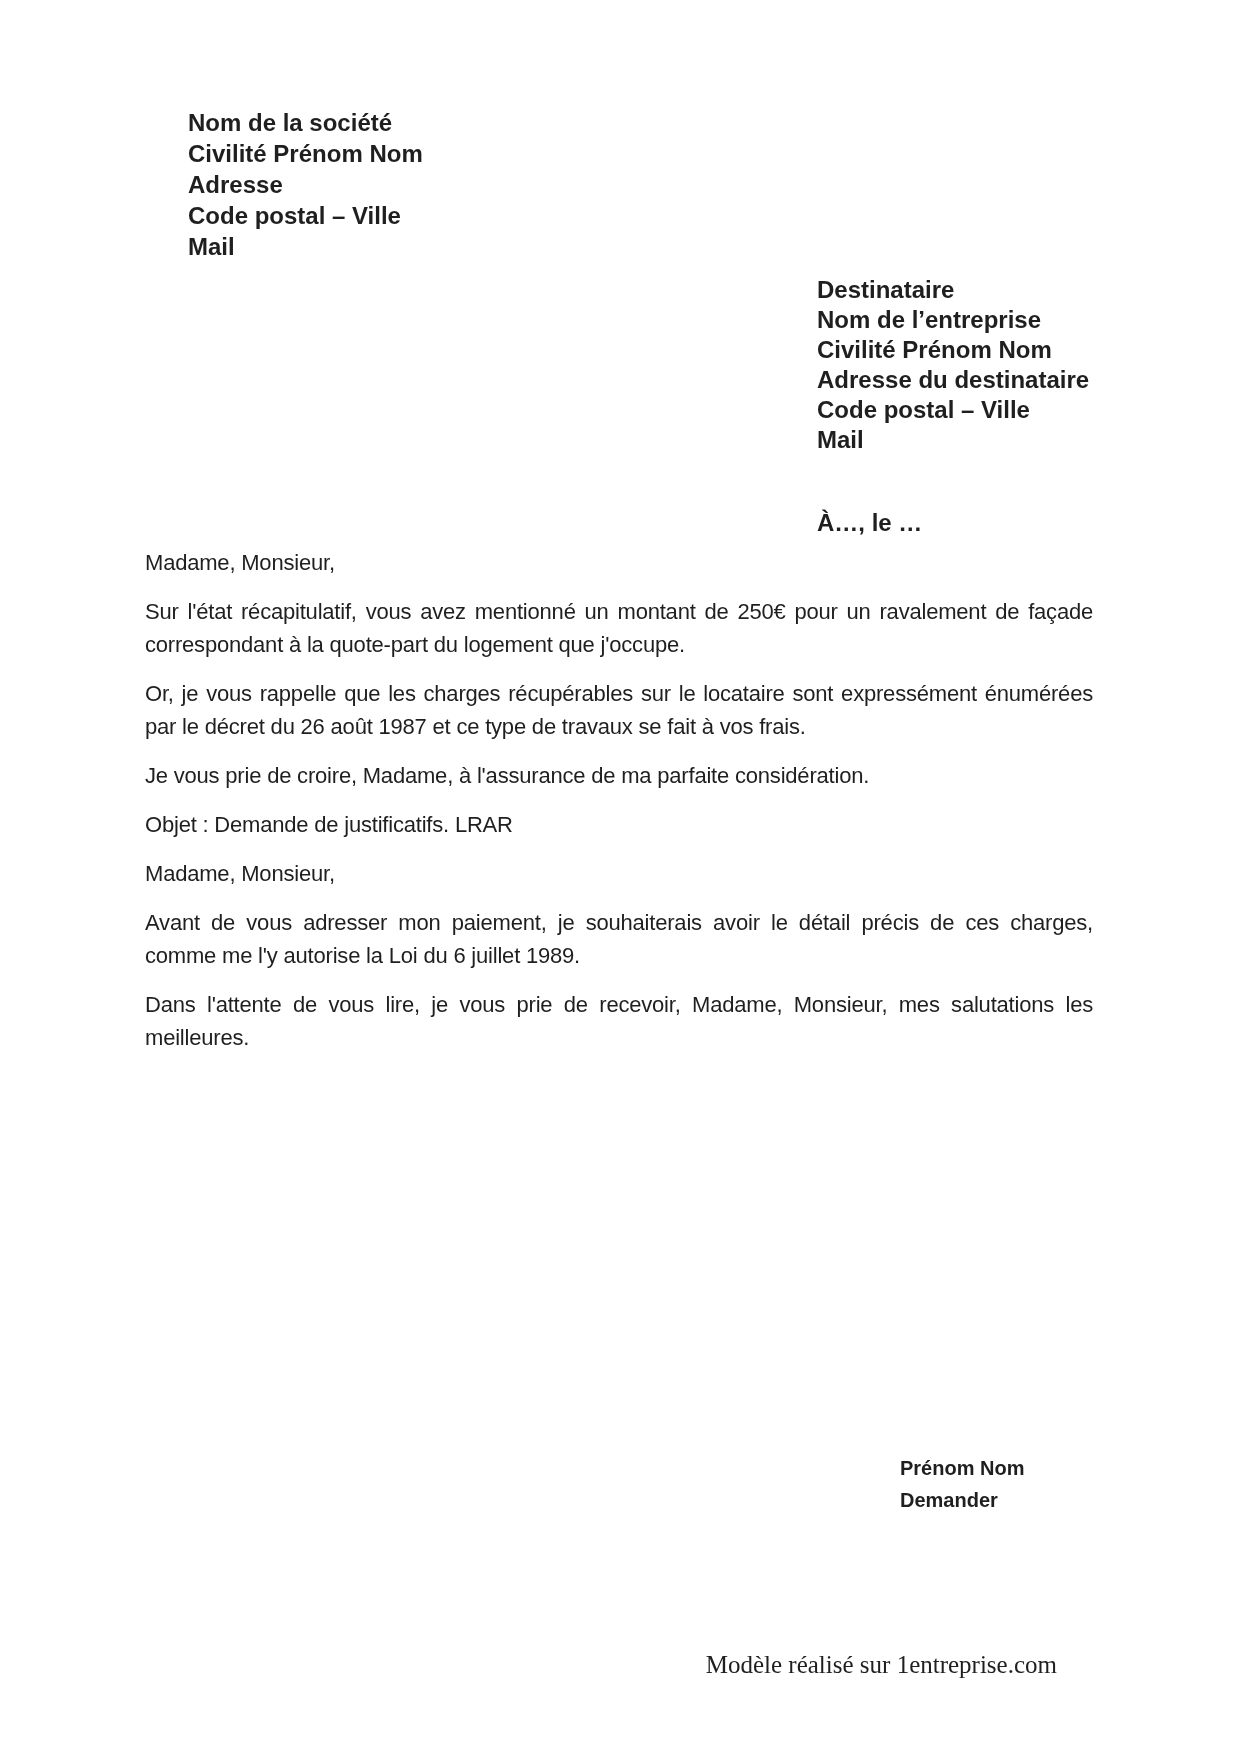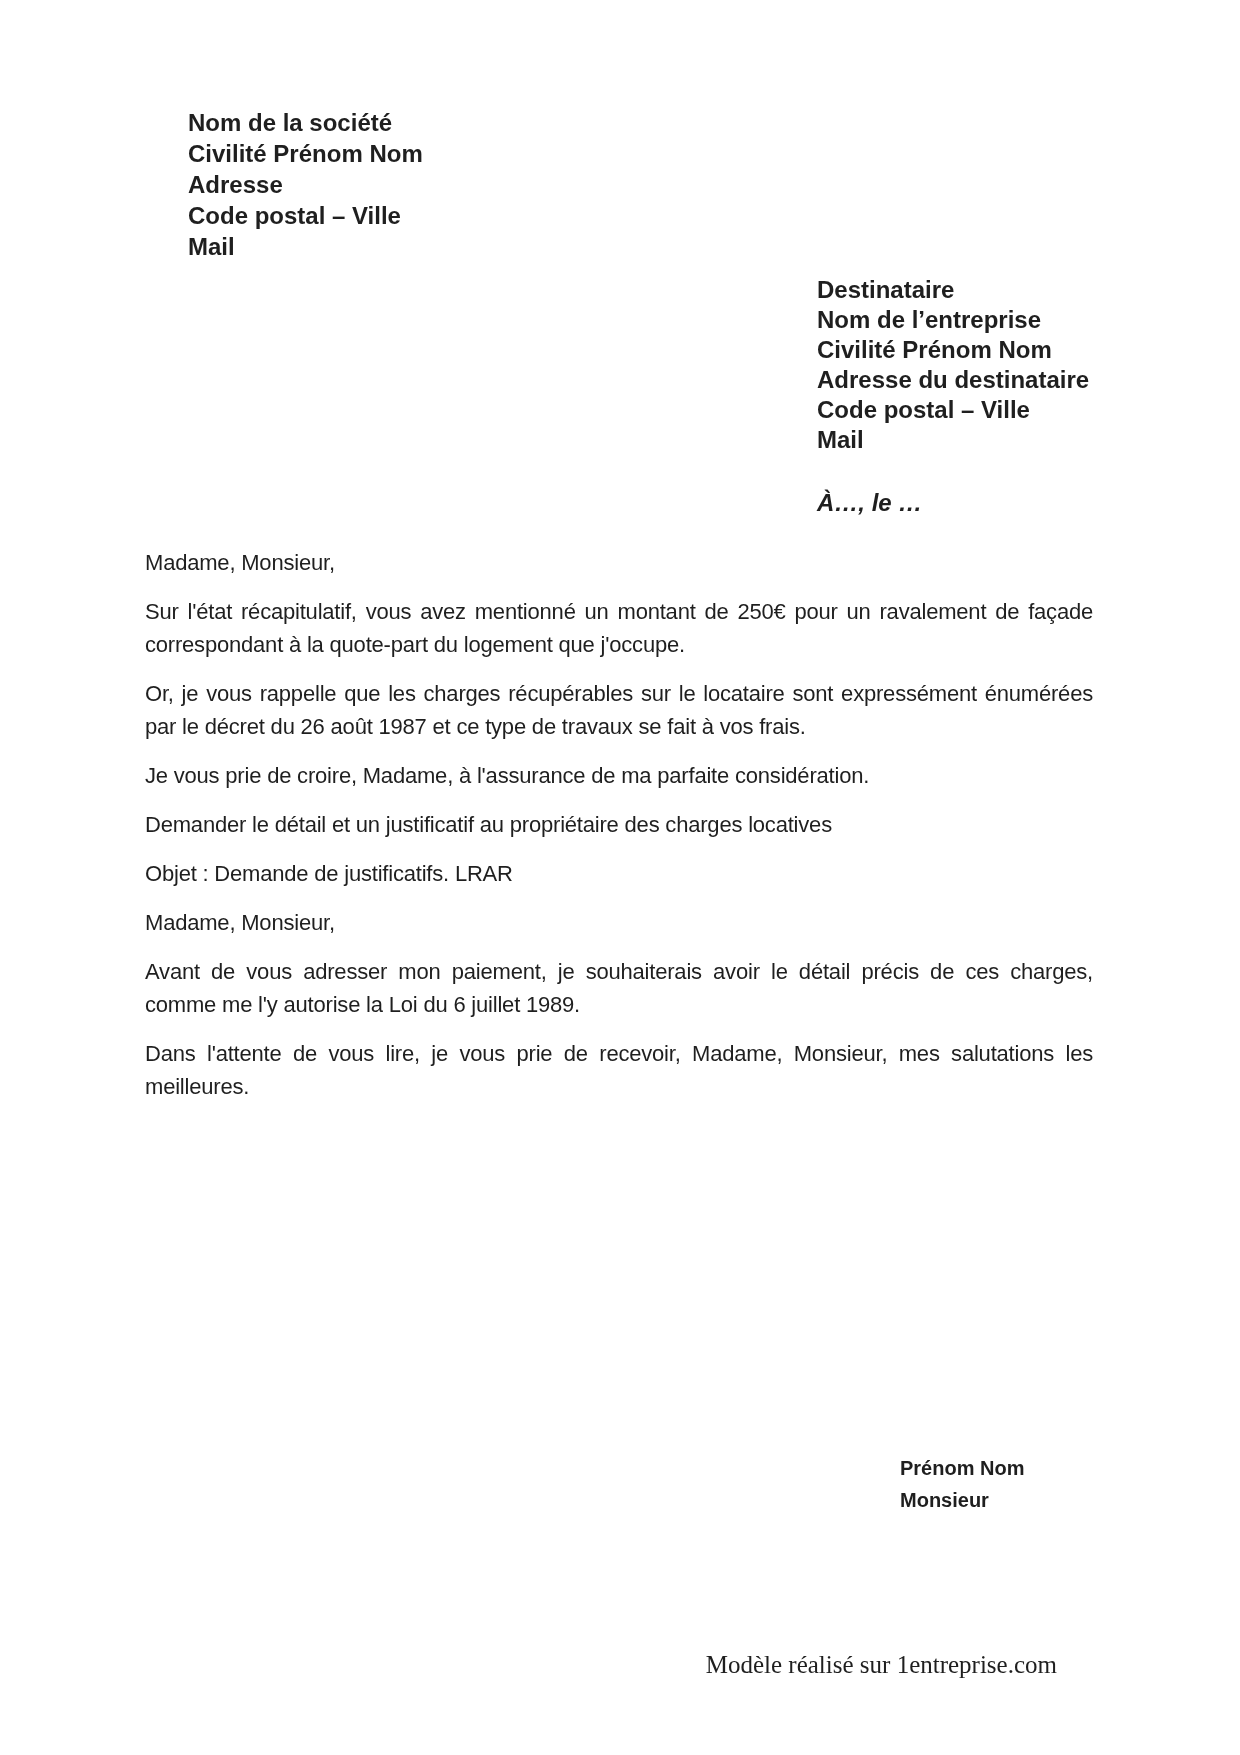--- a/index.html
+++ b/index.html
@@ -30,26 +30,25 @@
     left: 817px;
     top: 275px;
     font-weight: bold;
     font-size: 24px;
     line-height: 30px;
     white-space: nowrap;
   }
   .dateline {
     position: absolute;
     left: 817px;
-    top: 488px;
+    top: 508px;
     font-weight: bold;
     font-size: 24px;
     line-height: 30px;
     white-space: nowrap;
-    font-style: italic;
   }
   .letter-body {
     position: absolute;
     left: 145px;
     top: 546px;
     width: 948px;
     font-size: 22px;
     line-height: 33px;
     letter-spacing: -0.2px;
   }
@@ -98,27 +97,26 @@
       <div class="recipient-line">Mail</div>
     </div>
 
   <div class="dateline">À…, le …</div>
 
   <div class="letter-body">
       <div class="para">Madame, Monsieur,</div>
       <div class="para">Sur l'état récapitulatif, vous avez mentionné un montant de 250€ pour un ravalement de façade correspondant à la quote-part du logement que j'occupe.</div>
       <div class="para">Or, je vous rappelle que les charges récupérables sur le locataire sont expressément énumérées par le décret du 26 août 1987 et ce type de travaux se fait à vos frais.</div>
       <div class="para">Je vous prie de croire, Madame, à l'assurance de ma parfaite considération.</div>
-      <div class="para">Demander le détail et un justificatif au propriétaire des charges locatives</div>
       <div class="para">Objet : Demande de justificatifs. LRAR</div>
       <div class="para">Madame, Monsieur,</div>
       <div class="para">Avant de vous adresser mon paiement, je souhaiterais avoir le détail précis de ces charges, comme me l'y autorise la Loi du 6 juillet 1989.</div>
       <div class="para">Dans l'attente de vous lire, je vous prie de recevoir, Madame, Monsieur, mes salutations les meilleures.</div>
     </div>
 
   <div class="signature-block">
       <div class="signature-line">Prénom Nom</div>
-      <div class="signature-line">Monsieur</div>
+      <div class="signature-line">Demander</div>
     </div>
 
   <div class="footer-credit">Modèle réalisé sur 1entreprise.com</div>
 
 </div>
 
 </body></html>

